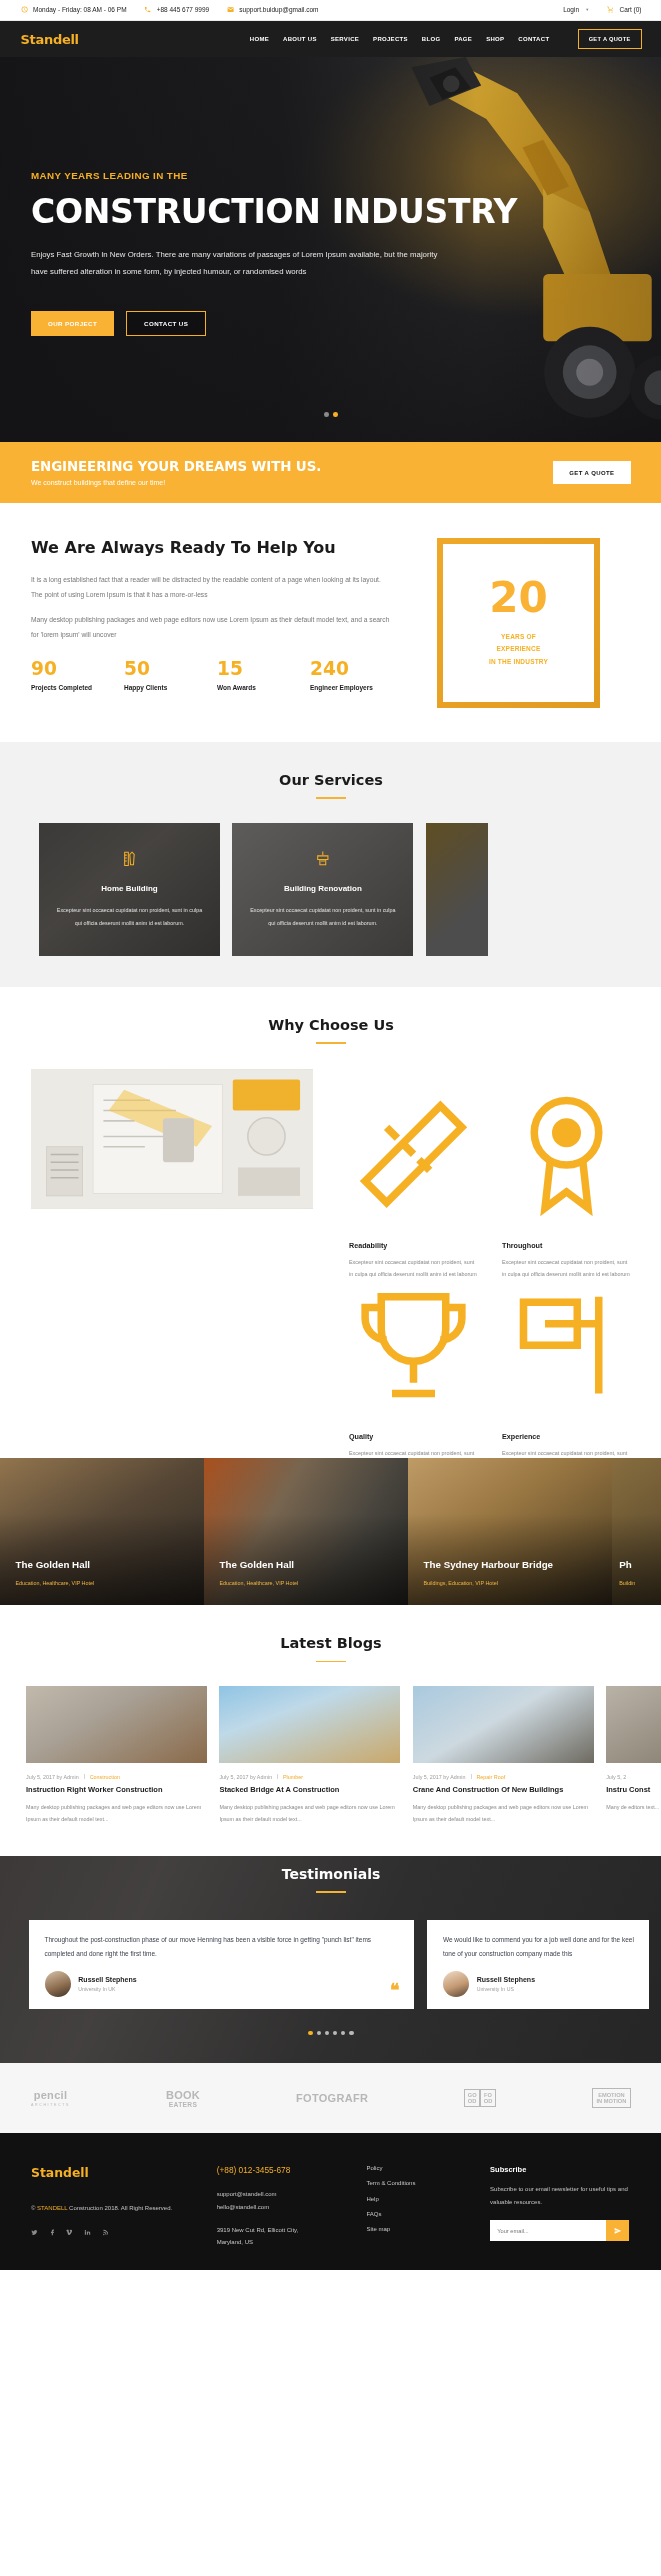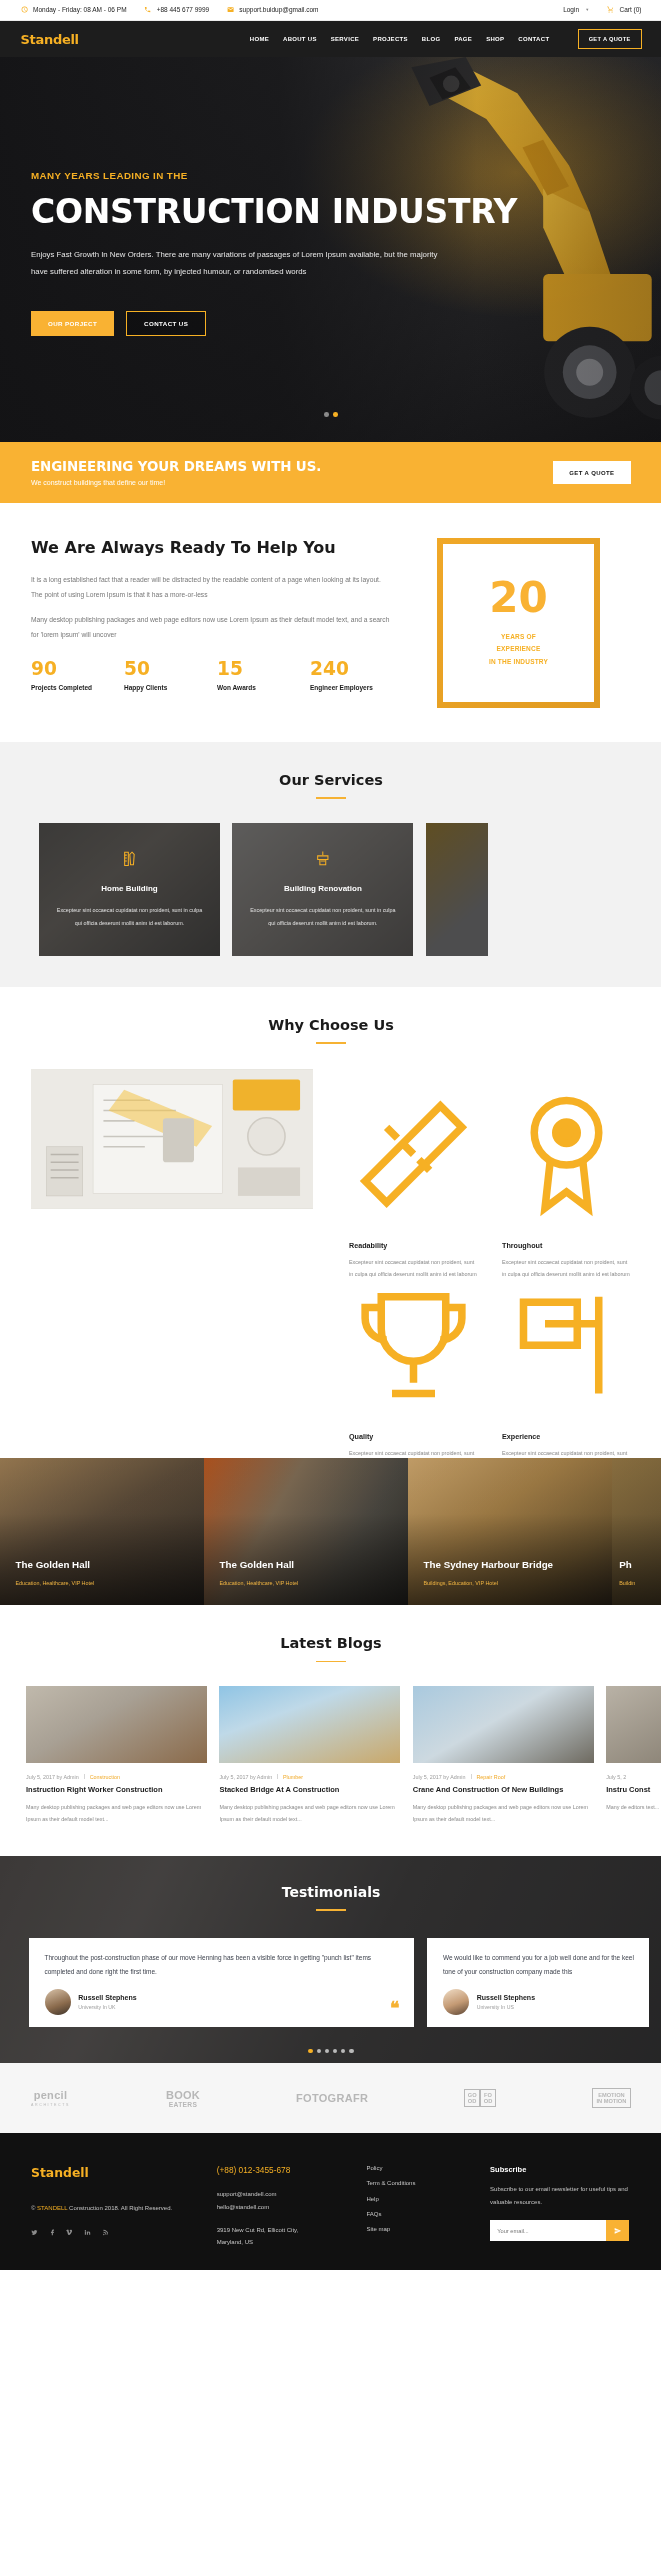--- a/index.html
+++ b/index.html
@@ -121,21 +121,21 @@
   .blog-meta .bar { width:0.5px; height:5.7px; background:#d6d6d6; display:inline-block; }
   .blog-meta .cat { color:#f0a928; }
   .blog h4 { font-size:7.5px; font-weight:bold; color:#1b1b1b; line-height:1.45; margin-bottom:6.2px; }
   .blog p { font-size:5.4px; line-height:2.1; color:#8a8a8a; }
 
   
   .testi { position:relative; height:207px; overflow:hidden; background:#4a4a4a; }
   .testi-bg { position:absolute; inset:0;
     background:linear-gradient(115deg,#5b5550 0%,#6a6560 22%,#3f3d3b 55%,#2b2a29 100%); }
   .testi-ov { position:absolute; inset:0; background:rgba(35,35,37,.55); }
-  .testi-inner { position:relative; padding-top:28px; }
+  .testi-inner { position:relative; padding-top:10px; }
   .testi-title { text-align:center; color:#fff; font-size:14px; font-weight:bold; font-family:"DejaVu Sans", sans-serif; }
   .testi-row { display:flex; gap:13.4px; margin-top:27px; padding-left:29px; }
   .tcard { background:#fff; width:385px; padding:13.4px 15.5px 12.4px; position:relative; flex:none; }
   .tcard.partial { width:222px; }
   .tcard p { font-size:6.5px; line-height:2.1; color:#3a3f4a; margin-bottom:10.3px; }
   .tprof { display:flex; align-items:center; gap:7.8px; }
   .tav { width:26px; height:26px; border-radius:50%; overflow:hidden; flex:none; position:relative; }
   .tname { font-size:7px; font-weight:bold; color:#1b1b1b; margin-bottom:2.6px; }
   .trole { font-size:5.2px; color:#9d9d9d; }
   .tquote { position:absolute; right:14.5px; bottom:13.4px; color:#f6b233; font-size:17.6px; font-weight:bold;

